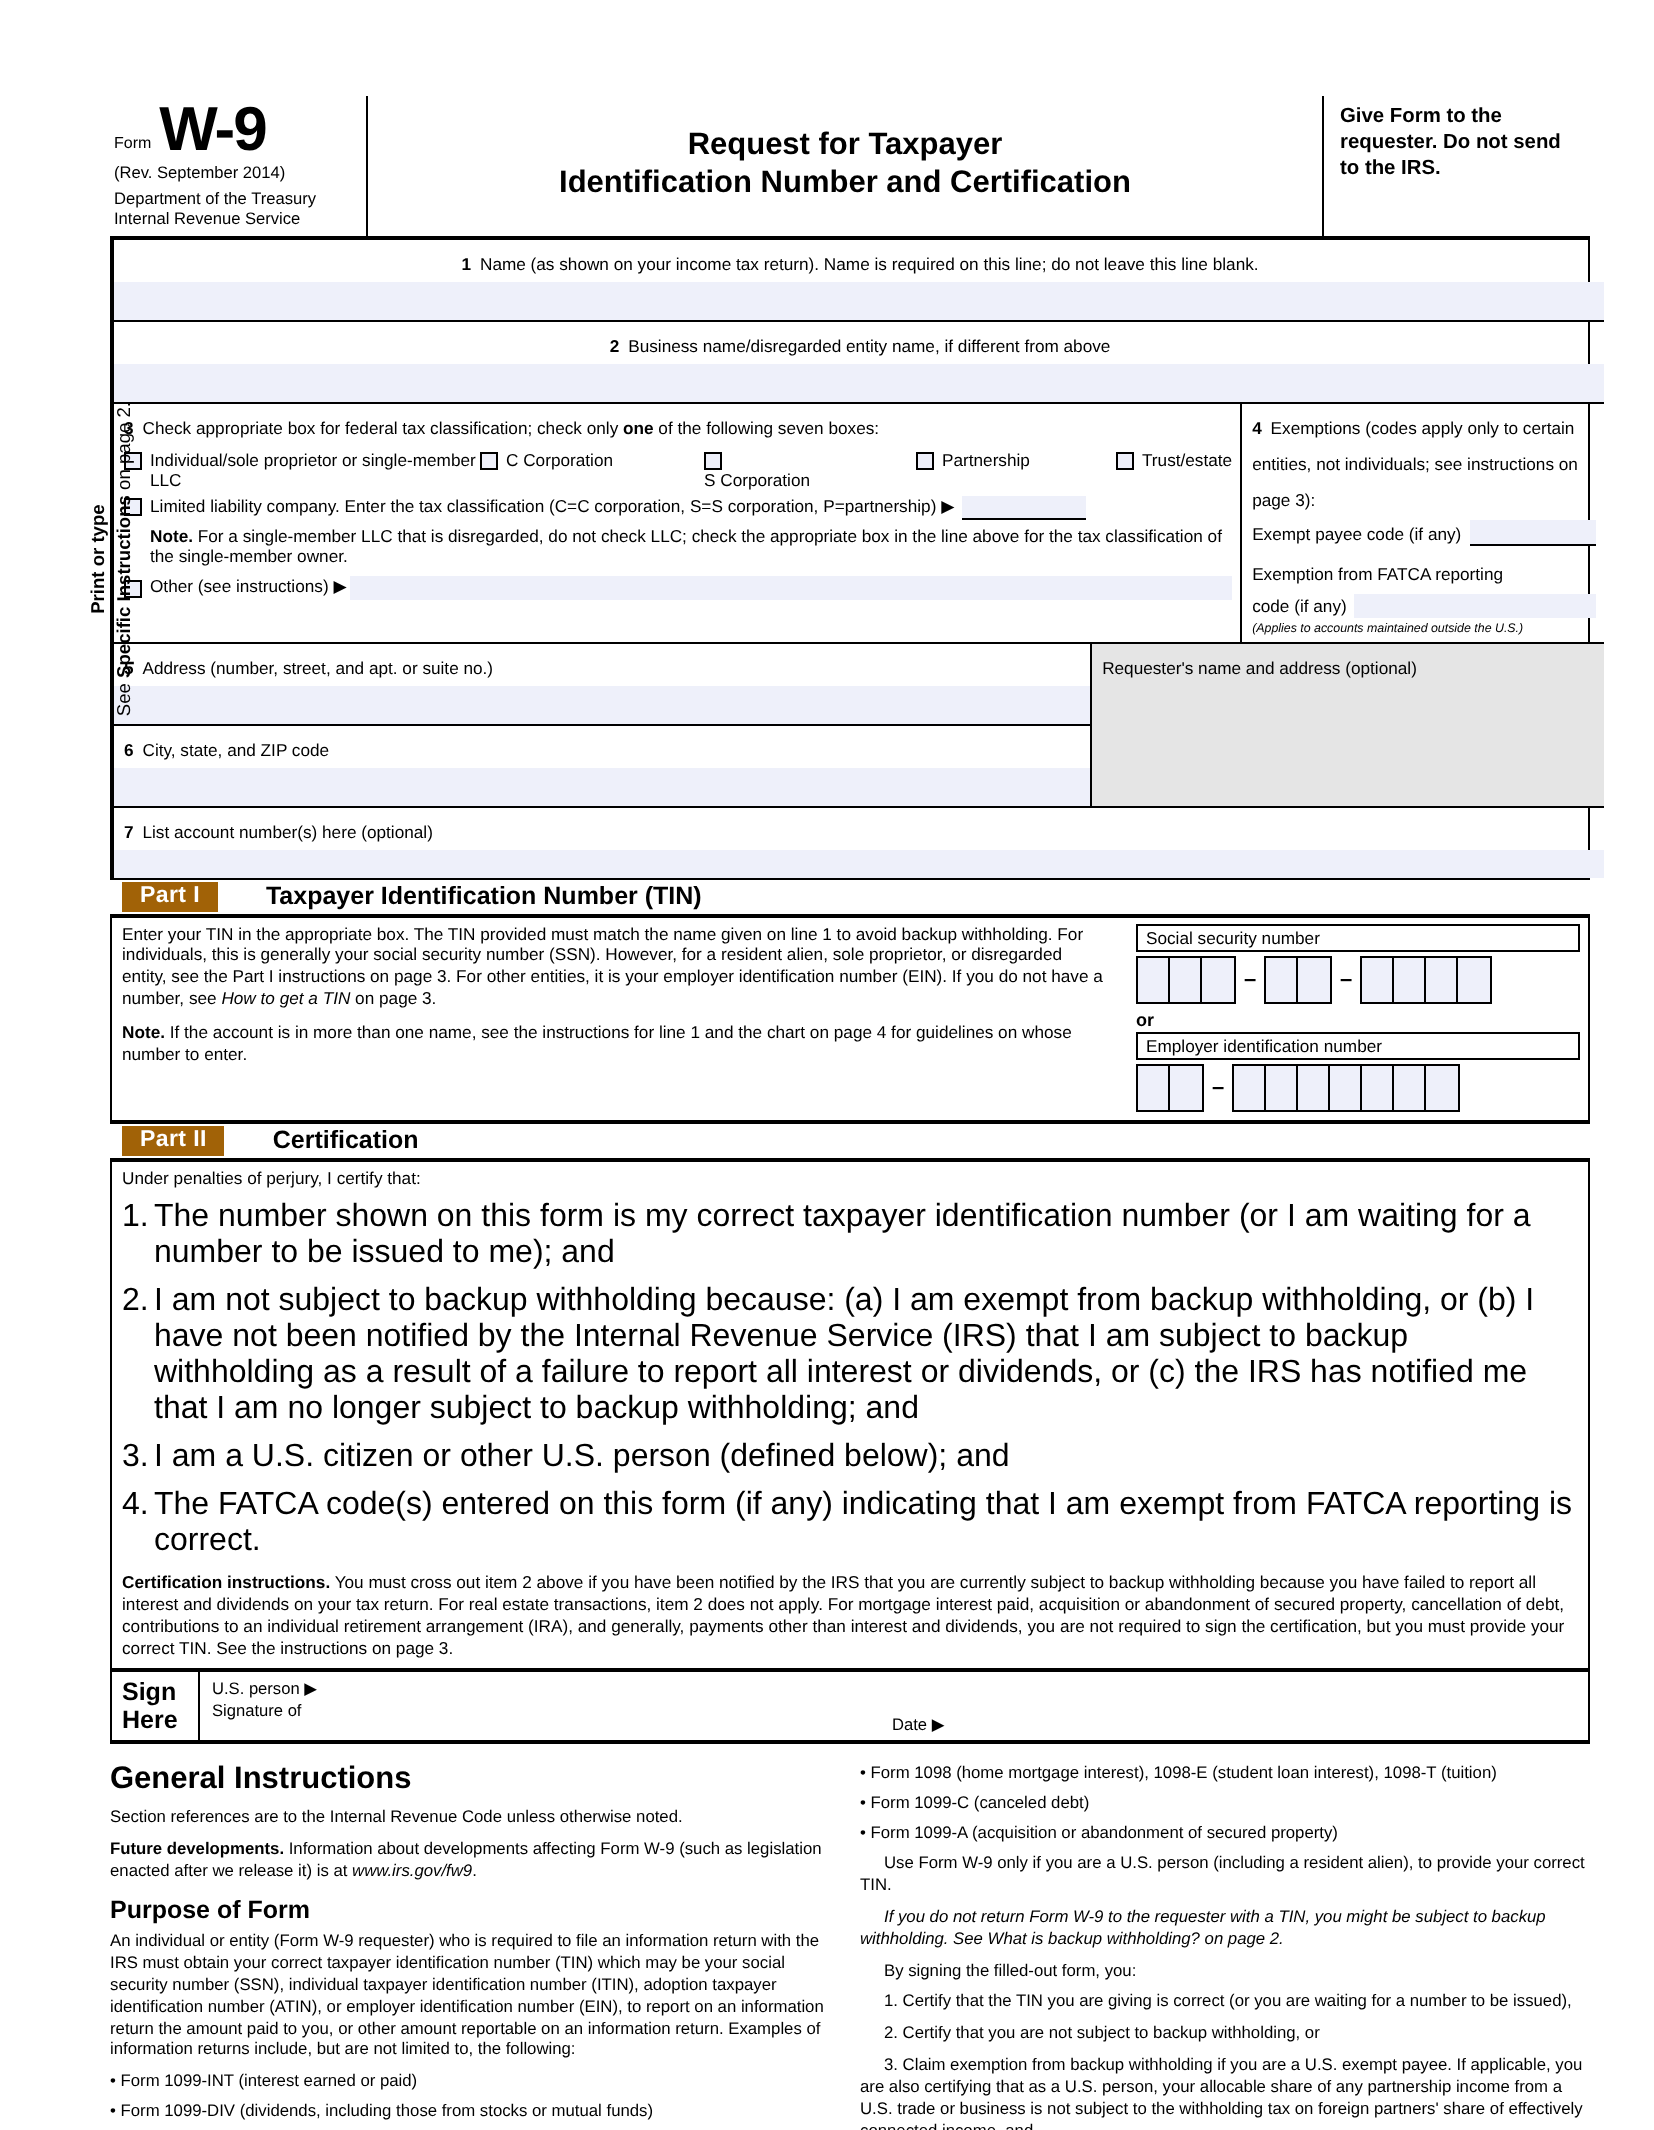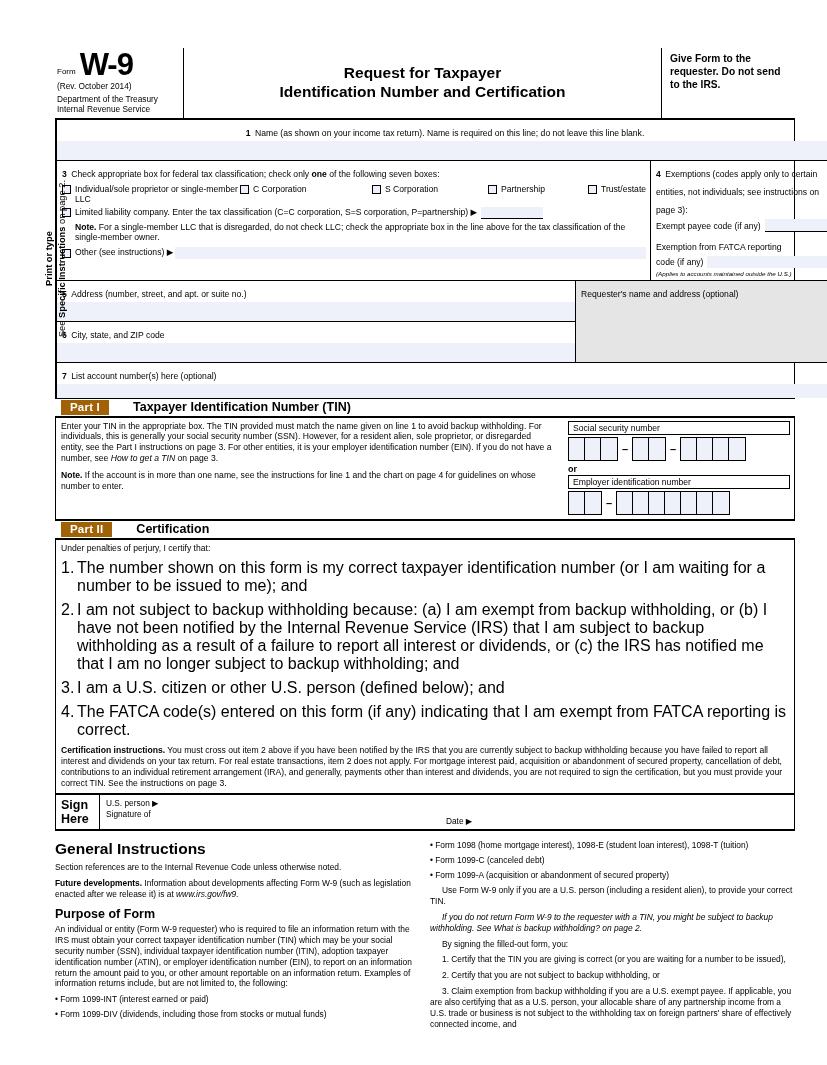--- a/index.html
+++ b/index.html
@@ -74,22 +74,22 @@
   .l3-left { flex: 1; padding: 2px 4px 3px 5px; border-right: 1.5px solid #000; }
   .l3-right { width: 172px; padding: 2px 4px 2px 5px; }
   .cbrow { display: flex; align-items: flex-start; margin-top: 3px; }
   .cb {
     width: 9px; height: 9px; border: 1px solid #000; background: #eef0fa;
     flex: none; margin-right: 4px; margin-top: 1px; box-sizing: border-box;
   }
   .cbtxt { font-size: 8.6px; line-height: 1.22; }
   .opts { display: flex; align-items: flex-start; }
   .opt1 { width: 178px; }
-  .w-cc { width: 132px; text-align: center; }
-  .w-sc { width: 116px; }
+  .w-cc { width: 112px; text-align: center; }
+  .w-sc { width: 106px; flex-direction: column; }
   .w-pt { width: 100px; }
   .llcline { display: flex; align-items: flex-start; margin-top: 2px; }
   .llcfill { flex: 1; border-bottom: 1px solid #000; background: #eef0fa;
              height: 11px; margin-left: 4px; align-self: flex-end; max-width: 62px; }
   .noteblk { font-size: 8.6px; line-height: 1.22; margin: 3px 0 0 13px; }
   .otherline { display: flex; align-items: center; margin-top: 4px; }
   .otherfill { flex: 1; height: 12px; background: #eef0fa; margin-left: 2px; }
 
   .exlabel { font-size: 8.6px; line-height: 1.2; }
   .exfield { background: #eef0fa; height: 12px; border-bottom: 1px solid #000; }
@@ -162,21 +162,21 @@
 <div class="page">
 <div class="sheet">
 <div class="formwrap">
 
   <div class="hdr">
     <div class="hdr-left">
       <div class="formlabelrow">
         <span class="lbl-form">Form</span>
         <span class="w9big">W-9</span>
       </div>
-      <div class="hdr-sub">(Rev. October 2014)</div>
+      <div class="hdr-sub">(Rev. September 2014)</div>
       <div class="hdr-sub">Department of the Treasury</div>
       <div class="hdr-sub" style="margin-top:0">Internal Revenue Service</div>
     </div>
     <div class="hdr-mid">
       <div>
         <div class="hdr-title">Request for Taxpayer</div>
         <div class="hdr-title">Identification Number and Certification</div>
       </div>
     </div>
     <div class="hdr-right">
@@ -196,20 +196,27 @@
     <div class="body-main">
 
       <div class="lrow">
         <div class="lrow-label">
           <span class="num">1</span>
           <span class="ftxt">Name (as shown on your income tax return). Name is required on this line; do not leave this line blank.</span>
         </div>
         <div class="lrow-input"></div>
       </div>
 
+      <div class="lrow">
+        <div class="lrow-label">
+          <span class="num">2</span>
+          <span class="ftxt">Business name/disregarded entity name, if different from above</span>
+        </div>
+        <div class="lrow-input"></div>
+      </div>
 
       <div class="l3">
         <div class="l3-left">
           <div>
             <span class="num">3</span>
             <span class="ftxt"><span>Check appropriate box for federal tax classification; check only </span><b>one</b><span> of the following seven boxes:</span></span>
           </div>
 
           <div class="opts">
             <div class="cbrow opt1">

